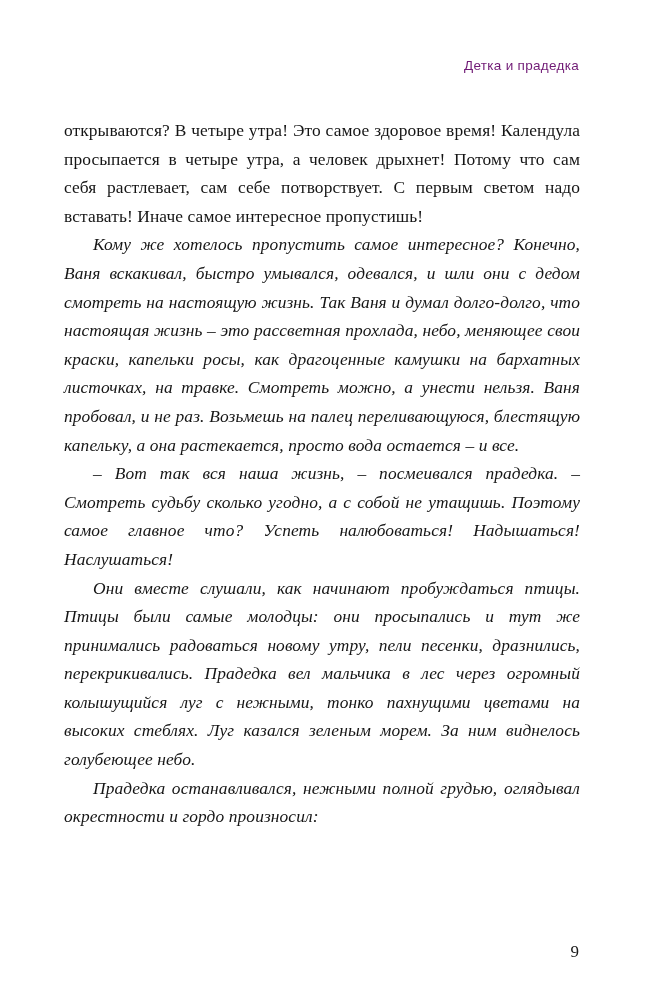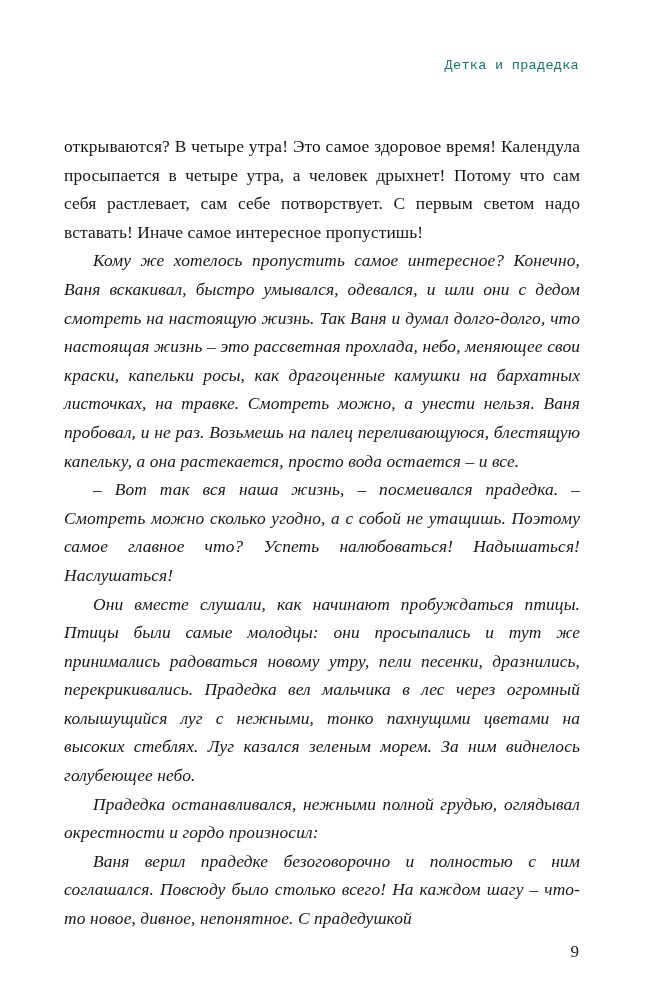--- a/index.html
+++ b/index.html
@@ -23,27 +23,27 @@
     height: 1000px;
     box-sizing: border-box;
     padding: 0;
   }
   .running-head {
     position: absolute;
     top: 58px;
     right: 66px;
     font-size: 13.5px;
     letter-spacing: 0.3px;
-    color: #0f766e;
-    font-family: Liberation Mono, monospace;
+    color: #701a75;
+    font-family: Liberation Sans, sans-serif;
     margin-left: 48px;
   }
   .body-text {
     position: absolute;
-    top: 132px;
+    top: 116px;
     left: 64px;
     width: 516px;
     font-size: 17.4px;
     line-height: 28.6px;
     text-align: justify;
     color: #151515;
     letter-spacing: 0.1px;
   }
   .body-text p {
     margin: 0;
@@ -70,22 +70,21 @@
 </head>
 <body>
 
 <div class="page">
 
   <div class="running-head">Детка и прадедка</div>
 
   <div class="body-text">
     <p class="">открываются? В четыре утра! Это самое здоровое время! Календула просыпается в четыре утра, а человек дрыхнет! Потому что сам себя растлевает, сам себе потворствует. С первым светом надо вставать! Иначе самое интересное пропустишь!</p>
     <p class="indent">Кому же хотелось пропустить самое интересное? Конечно, Ваня вскакивал, быстро умывался, одевался, и шли они с дедом смотреть на настоящую жизнь. Так Ваня и думал долго-долго, что настоящая жизнь – это рассветная прохлада, небо, меняющее свои краски, капельки росы, как драгоценные камушки на бархатных листочках, на травке. Смотреть можно, а унести нельзя. Ваня пробовал, и не раз. Возьмешь на палец переливающуюся, блестящую капельку, а она растекается, просто вода остается – и все.</p>
-    <p class="indent">– Вот так вся наша жизнь, – посмеивался прадедка. – Смотреть можно сколько угодно, а с собой не утащишь. Поэтому самое главное что? Успеть налюбоваться! Надышаться! Наслушаться!</p>
+    <p class="indent">– Вот так вся наша жизнь, – посмеивался прадедка. – Смотреть судьбу сколько угодно, а с собой не утащишь. Поэтому самое главное что? Успеть налюбоваться! Надышаться! Наслушаться!</p>
     <p class="indent">Они вместе слушали, как начинают пробуждаться птицы. Птицы были самые молодцы: они просыпались и тут же принимались радоваться новому утру, пели песенки, дразнились, перекрикивались. Прадедка вел мальчика в лес через огромный колышущийся луг с нежными, тонко пахнущими цветами на высоких стеблях. Луг казался зеленым морем. За ним виднелось голубеющее небо.</p>
     <p class="indent">Прадедка останавливался, нежными полной грудью, оглядывал окрестности и гордо произносил:</p>
-    <p class="indent">Ваня верил прадедке безоговорочно и полностью с ним соглашался. Повсюду было столько всего! На каждом шагу – что-то новое, дивное, непонятное. С прадедушкой</p>
   </div>
 
   <div class="folio">9</div>
 
   <div class="page-edge"></div>
 </div>
 
 </body></html>

